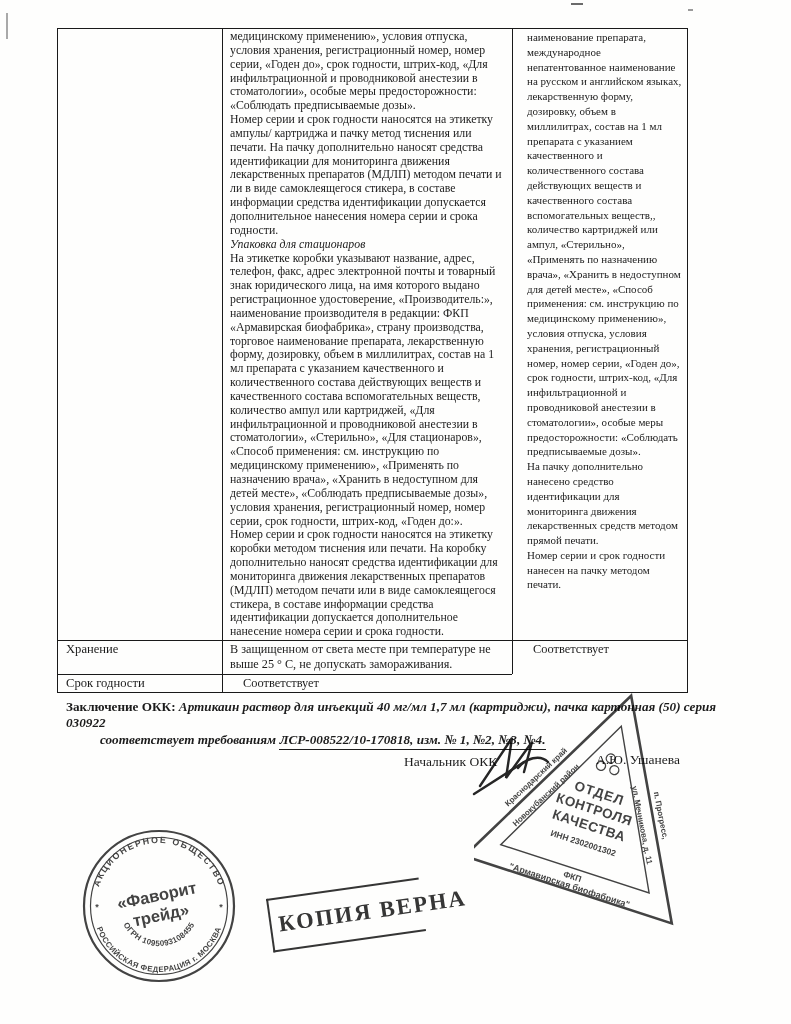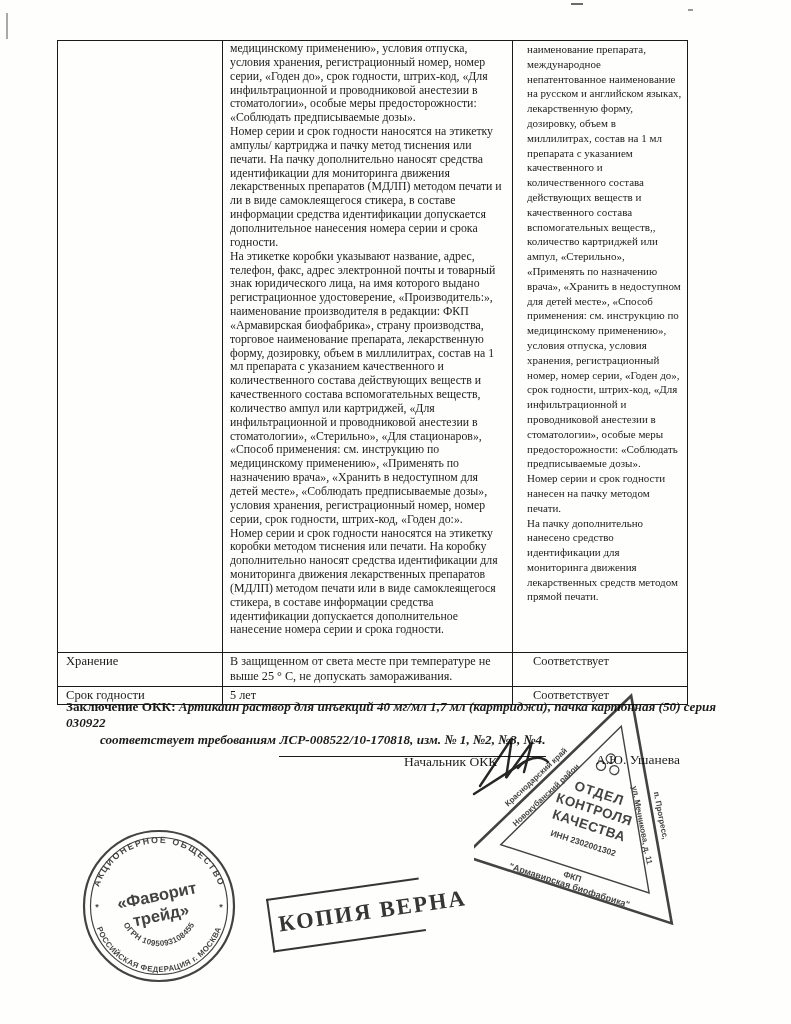--- a/index.html
+++ b/index.html
@@ -11,21 +11,21 @@
     color:#1c1c1c;
     overflow:hidden;
   }
   
   .artifact{position:absolute;background:#8f8f8f;}
   .a1{left:6px;top:13px;width:2px;height:26px;background:#a9a9a9;}
   .a2{left:571px;top:3px;width:12px;height:2px;background:#6b6b6b;}
   .a3{left:688px;top:9px;width:5px;height:2px;background:#9a9a9a;}
   
   .tbl{
-    position:absolute;left:57px;top:40px;width:629px;
+    position:absolute;left:57px;top:28px;width:629px;
     display:grid;
     grid-template-columns:164px 290px 175px;
     grid-template-rows:611px 34px 18px;
     border:1.8px solid #1a1a1a;
     box-sizing:content-box;
   }
   .c{overflow:hidden;box-sizing:border-box;}
   .bl{border-left:1.4px solid #1a1a1a;}
   .bt{border-top:1.4px solid #1a1a1a;}
   .cell-mid{padding:1px 6px 0 7px;font-size:11.8px;line-height:13.85px;}
@@ -34,21 +34,21 @@
   .it{font-style:italic;}
   .lab{padding:1px 2px 0 8px;font-size:12.6px;line-height:14px;}
   .val{padding:1px 6px 0 7px;font-size:12.2px;line-height:14.6px;}
   .stat{padding:1px 4px 0 20px;font-size:12.4px;line-height:14px;}
   
   .conclusion{position:absolute;left:0;top:699px;width:728px;font-size:13.2px;line-height:15.5px;}
   .cl1{margin-left:66px;}
   .cl2{margin-left:100px;margin-top:2px;}
   .cl-label{font-weight:700;}
   .bi{font-weight:700;font-style:italic;}
-  .und{border-bottom:1.5px solid #1c1c1c;padding-bottom:9px;}
+  .und{border-bottom:1.5px solid #1c1c1c;padding-bottom:2px;}
   
   .sig-title{position:absolute;left:404px;top:754px;font-size:13.5px;}
   .sig-name{position:absolute;left:596px;top:752px;font-size:13.5px;}
   .sig-svg{position:absolute;left:466px;top:728px;mix-blend-mode:multiply;z-index:4;}
   
   .stamp{mix-blend-mode:multiply;opacity:.9;}
   .tri-stamp{position:absolute;left:474px;top:676px;z-index:3;}
   .round-stamp{position:absolute;left:80px;top:827px;z-index:3;}
   .copy-stamp{
     position:absolute;left:266px;top:899px;width:152px;height:50px;
@@ -73,35 +73,35 @@
   <div class="artifact a1"></div>
   <div class="artifact a2"></div>
   <div class="artifact a3"></div>
 
   <div class="tbl">
 
     <div class="c"></div>
     <div class="c bl cell-mid">
       <p>медицинскому применению», условия отпуска, условия хранения,  регистрационный номер, номер серии, «Годен до», срок годности,  штрих-код, «Для инфильтрационной и проводниковой анестезии в стоматологии», особые меры предосторожности: «Соблюдать предписываемые дозы».</p>
       <p>Номер серии и срок годности наносятся на этикетку ампулы/ картриджа и пачку метод тиснения или печати. На пачку дополнительно наносят средства идентификации для мониторинга движения лекарственных препаратов (МДЛП) методом печати и ли в виде самоклеящегося стикера, в составе информации средства идентификации допускается дополнительное нанесения номера серии и срока годности.</p>
+      <p class="it">Упаковка для стационаров</p>
       <p>На этикетке коробки указывают название, адрес, телефон, факс, адрес электронной почты и товарный знак юридического лица, на имя которого выдано регистрационное удостоверение, «Производитель:», наименование производителя в редакции: ФКП «Армавирская биофабрика», страну производства, торговое наименование препарата, лекарственную форму, дозировку, объем  в миллилитрах, состав на 1 мл препарата с указанием качественного и количественного состава действующих веществ и качественного состава вспомогательных веществ, количество ампул или картриджей, «Для инфильтрационной и проводниковой анестезии в стоматологии», «Стерильно», «Для стационаров», «Способ применения: см. инструкцию по медицинскому применению», «Применять по назначению врача», «Хранить в недоступном для детей месте», «Соблюдать предписываемые дозы», условия хранения, регистрационный номер, номер серии, срок годности, штрих-код, «Годен до:».</p>
       <p>Номер серии и срок годности наносятся на этикетку коробки методом тиснения или печати. На коробку дополнительно наносят средства идентификации для мониторинга движения лекарственных препаратов (МДЛП) методом печати или в виде самоклеящегося стикера, в составе информации средства идентификации допускается дополнительное нанесение номера серии и срока годности.</p>
     </div>
     <div class="c bl cell-right">
       <p>наименование препарата, международное непатентованное наименование на русском и английском языках, лекарственную форму, дозировку, объем  в миллилитрах, состав на 1 мл препарата с указанием качественного и количественного состава действующих веществ и качественного состава вспомогательных веществ,, количество  картриджей или ампул, «Стерильно», «Применять по назначению врача», «Хранить в недоступном для детей месте», «Способ применения: см. инструкцию по медицинскому применению», условия отпуска, условия хранения, регистрационный номер, номер серии, «Годен до», срок годности,  штрих-код, «Для инфильтрационной и проводниковой анестезии в стоматологии», особые меры предосторожности: «Соблюдать предписываемые дозы».</p>
+      <p>На пачку дополнительно нанесено средство идентификации для мониторинга движения лекарственных средств методом прямой печати.</p>
       <p>Номер серии и срок годности нанесен на пачку методом печати.</p>
-      <p>На пачку дополнительно нанесено средство идентификации для мониторинга движения лекарственных средств методом прямой печати.</p>
     </div>
 
     <div class="c bt lab">Хранение</div>
     <div class="c bt bl val">В защищенном от света месте при температуре не выше 25 ° С, не допускать замораживания.</div>
     <div class="c bt bl stat">Соответствует</div>
 
     <div class="c bt lab">Срок годности</div>
-    <div class="c bt bl val">5 лет</div>
     <div class="c bt bl stat">Соответствует</div>
   </div>
 
   <div class="conclusion">
     <div class="cl1">
       <span class="cl-label">Заключение ОКК:</span>
       <span class="bi">Артикаин раствор для инъекций 40 мг/мл 1,7 мл (картриджи), пачка картонная (50) серия 030922</span>
     </div>
     <div class="cl2">
       <span class="bi">соответствует требованиям</span>

